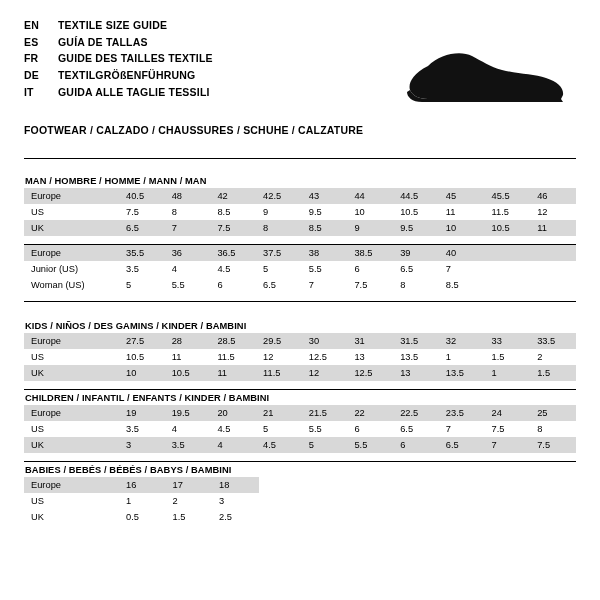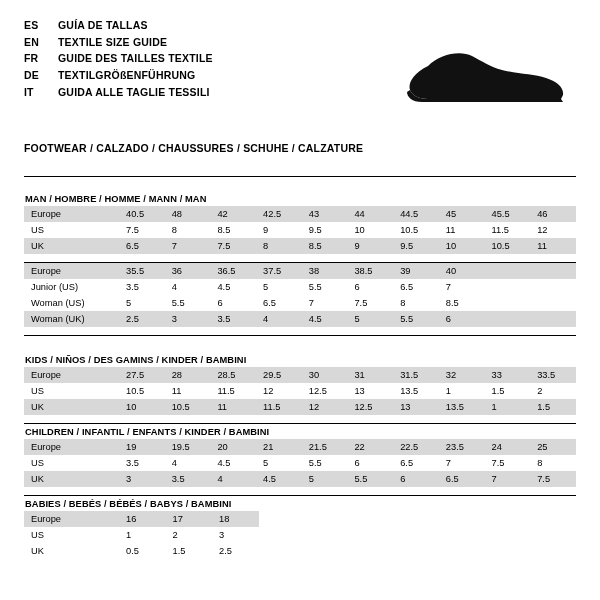--- a/index.html
+++ b/index.html
@@ -54,21 +54,21 @@
     right: 8px;
     width: 200px;
     height: 72px;
   }
   .shoe-wrap svg { display: block; }
 
   .section-title {
     font-size: 10.5px;
     font-weight: bold;
     letter-spacing: .2px;
-    margin: 32px 0 0 0;
+    margin: 14px 0 0 0;
   }
 
   
   .group {
     margin-top: 22px;
   }
   .group-title {
     font-size: 9.3px;
     font-weight: bold;
     letter-spacing: .1px;
@@ -100,26 +100,26 @@
 </style>
 </head>
 <body>
 
 <div class="page">
 
   <div class="header">
     <table class="lang-table">
       <tbody>
         <tr>
+          <td class="lang-code">EN</td>
+          <td class="lang-name">TEXTILE SIZE GUIDE</td>
+        </tr>
+        <tr>
           <td class="lang-code">ES</td>
           <td class="lang-name">GUÍA DE TALLAS</td>
-        </tr>
-        <tr>
-          <td class="lang-code">EN</td>
-          <td class="lang-name">TEXTILE SIZE GUIDE</td>
         </tr>
         <tr>
           <td class="lang-code">FR</td>
           <td class="lang-name">GUIDE DES TAILLES TEXTILE</td>
         </tr>
         <tr>
           <td class="lang-code">DE</td>
           <td class="lang-name">TEXTILGRÖßENFÜHRUNG</td>
         </tr>
         <tr>
@@ -220,33 +220,20 @@
         <tr class="plain">
           <td class="lbl">Woman (US)</td>
           <td>5</td>
           <td>5.5</td>
           <td>6</td>
           <td>6.5</td>
           <td>7</td>
           <td>7.5</td>
           <td>8</td>
           <td>8.5</td>
-          <td></td>
-          <td></td>
-        </tr>
-        <tr class="shaded">
-          <td class="lbl">Woman (UK)</td>
-          <td>2.5</td>
-          <td>3</td>
-          <td>3.5</td>
-          <td>4</td>
-          <td>4.5</td>
-          <td>5</td>
-          <td>5.5</td>
-          <td>6</td>
           <td></td>
           <td></td>
         </tr>
       </tbody>
     </table>
   </div>
 
   <div class="group" style="margin-top:8px;">
     <div class="divider"></div>
     <div class="group-title" style="margin-top:19px;">KIDS / NIÑOS / DES GAMINS / KINDER / BAMBINI</div>

